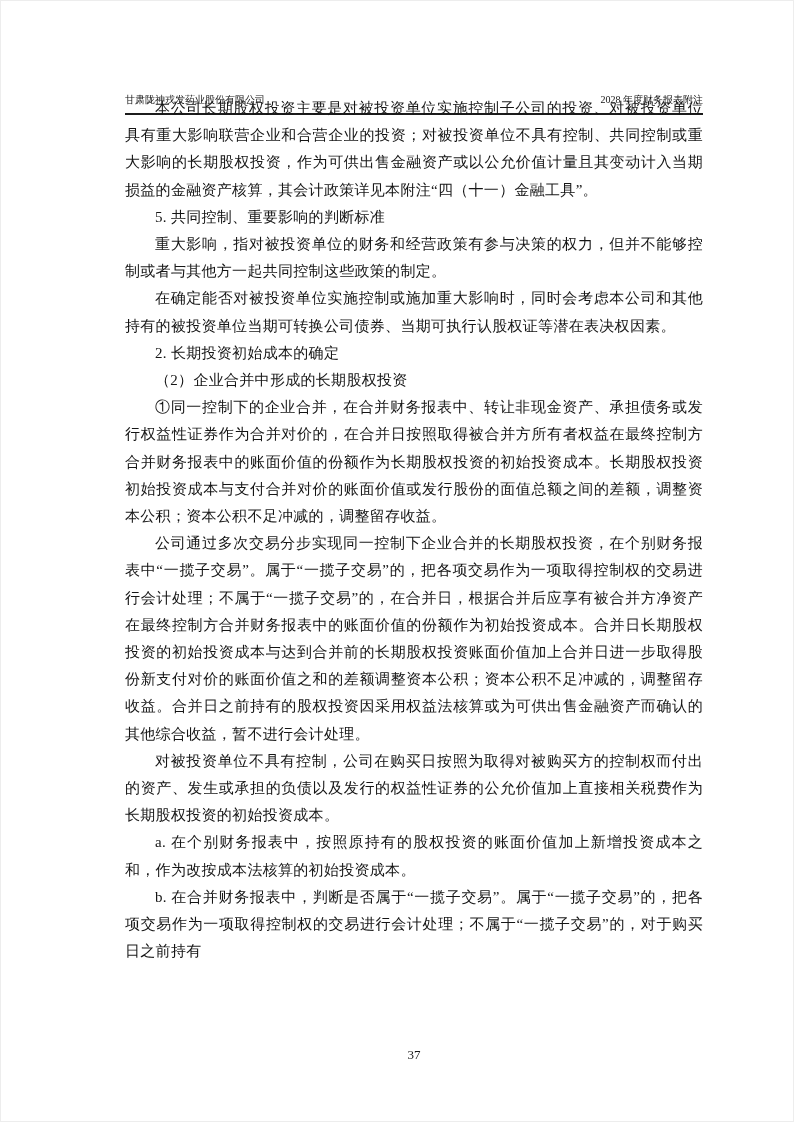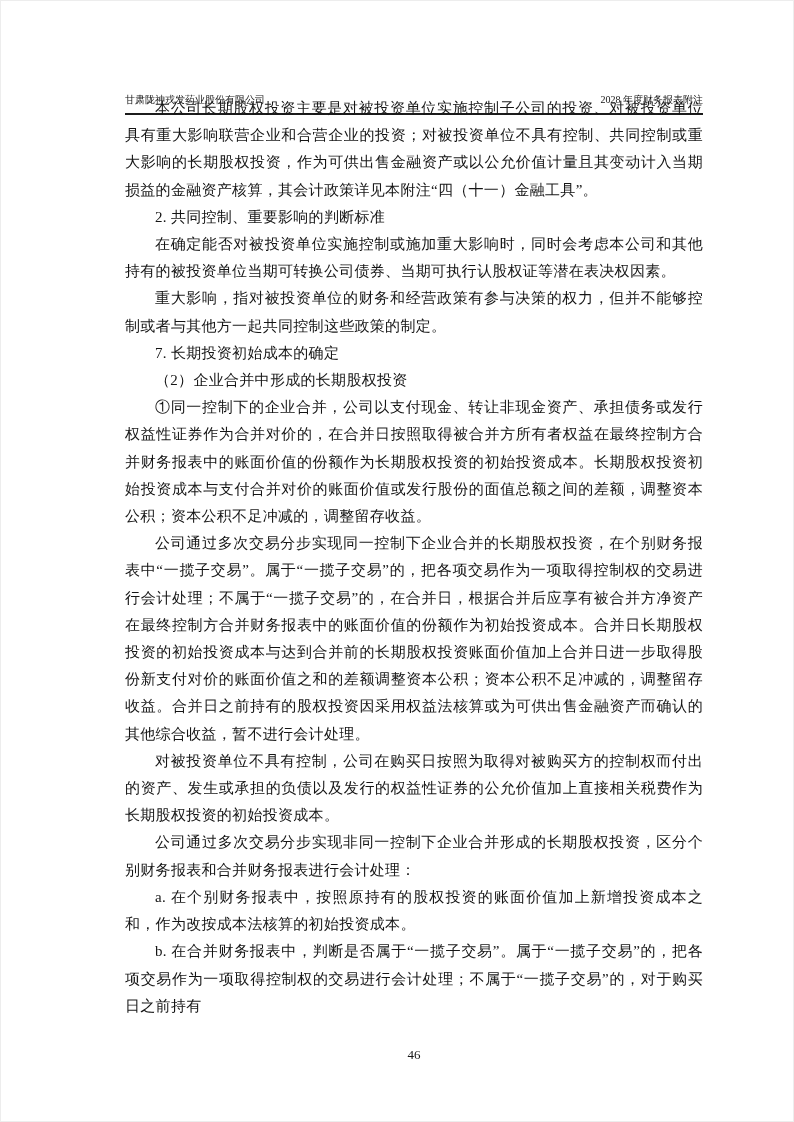--- a/index.html
+++ b/index.html
@@ -48,28 +48,27 @@
 </head>
 <body>
 
 <header class="page-header">
   <span>甘肃陇神戎发药业股份有限公司</span>
   <span>2028 年度财务报表附注</span>
 </header>
 
 <main class="doc-body">
   <p>本公司长期股权投资主要是对被投资单位实施控制子公司的投资、对被投资单位具有重大影响联营企业和合营企业的投资；对被投资单位不具有控制、共同控制或重大影响的长期股权投资，作为可供出售金融资产或以公允价值计量且其变动计入当期损益的金融资产核算，其会计政策详见本附注“四（十一）金融工具”。</p>
-  <p>2. 共同控制、重要影响的判断标准</p>
+  <p>5. 共同控制、重要影响的判断标准</p>
+  <p>重大影响，指对被投资单位的财务和经营政策有参与决策的权力，但并不能够控制或者与其他方一起共同控制这些政策的制定。</p>
   <p>在确定能否对被投资单位实施控制或施加重大影响时，同时会考虑本公司和其他持有的被投资单位当期可转换公司债券、当期可执行认股权证等潜在表决权因素。</p>
-  <p>重大影响，指对被投资单位的财务和经营政策有参与决策的权力，但并不能够控制或者与其他方一起共同控制这些政策的制定。</p>
-  <p>7. 长期投资初始成本的确定</p>
+  <p>2. 长期投资初始成本的确定</p>
   <p>（2）企业合并中形成的长期股权投资</p>
-  <p>①同一控制下的企业合并，公司以支付现金、转让非现金资产、承担债务或发行权益性证券作为合并对价的，在合并日按照取得被合并方所有者权益在最终控制方合并财务报表中的账面价值的份额作为长期股权投资的初始投资成本。长期股权投资初始投资成本与支付合并对价的账面价值或发行股份的面值总额之间的差额，调整资本公积；资本公积不足冲减的，调整留存收益。</p>
+  <p>①同一控制下的企业合并，在合并财务报表中、转让非现金资产、承担债务或发行权益性证券作为合并对价的，在合并日按照取得被合并方所有者权益在最终控制方合并财务报表中的账面价值的份额作为长期股权投资的初始投资成本。长期股权投资初始投资成本与支付合并对价的账面价值或发行股份的面值总额之间的差额，调整资本公积；资本公积不足冲减的，调整留存收益。</p>
   <p>公司通过多次交易分步实现同一控制下企业合并的长期股权投资，在个别财务报表中“一揽子交易”。属于“一揽子交易”的，把各项交易作为一项取得控制权的交易进行会计处理；不属于“一揽子交易”的，在合并日，根据合并后应享有被合并方净资产在最终控制方合并财务报表中的账面价值的份额作为初始投资成本。合并日长期股权投资的初始投资成本与达到合并前的长期股权投资账面价值加上合并日进一步取得股份新支付对价的账面价值之和的差额调整资本公积；资本公积不足冲减的，调整留存收益。合并日之前持有的股权投资因采用权益法核算或为可供出售金融资产而确认的其他综合收益，暂不进行会计处理。</p>
   <p>对被投资单位不具有控制，公司在购买日按照为取得对被购买方的控制权而付出的资产、发生或承担的负债以及发行的权益性证券的公允价值加上直接相关税费作为长期股权投资的初始投资成本。</p>
-  <p>公司通过多次交易分步实现非同一控制下企业合并形成的长期股权投资，区分个别财务报表和合并财务报表进行会计处理：</p>
   <p>a. 在个别财务报表中，按照原持有的股权投资的账面价值加上新增投资成本之和，作为改按成本法核算的初始投资成本。</p>
   <p>b. 在合并财务报表中，判断是否属于“一揽子交易”。属于“一揽子交易”的，把各项交易作为一项取得控制权的交易进行会计处理；不属于“一揽子交易”的，对于购买日之前持有</p>
 </main>
 
 <footer class="page-footer">
-  <span>46</span>
+  <span>37</span>
 </footer>
 
 </body></html>

